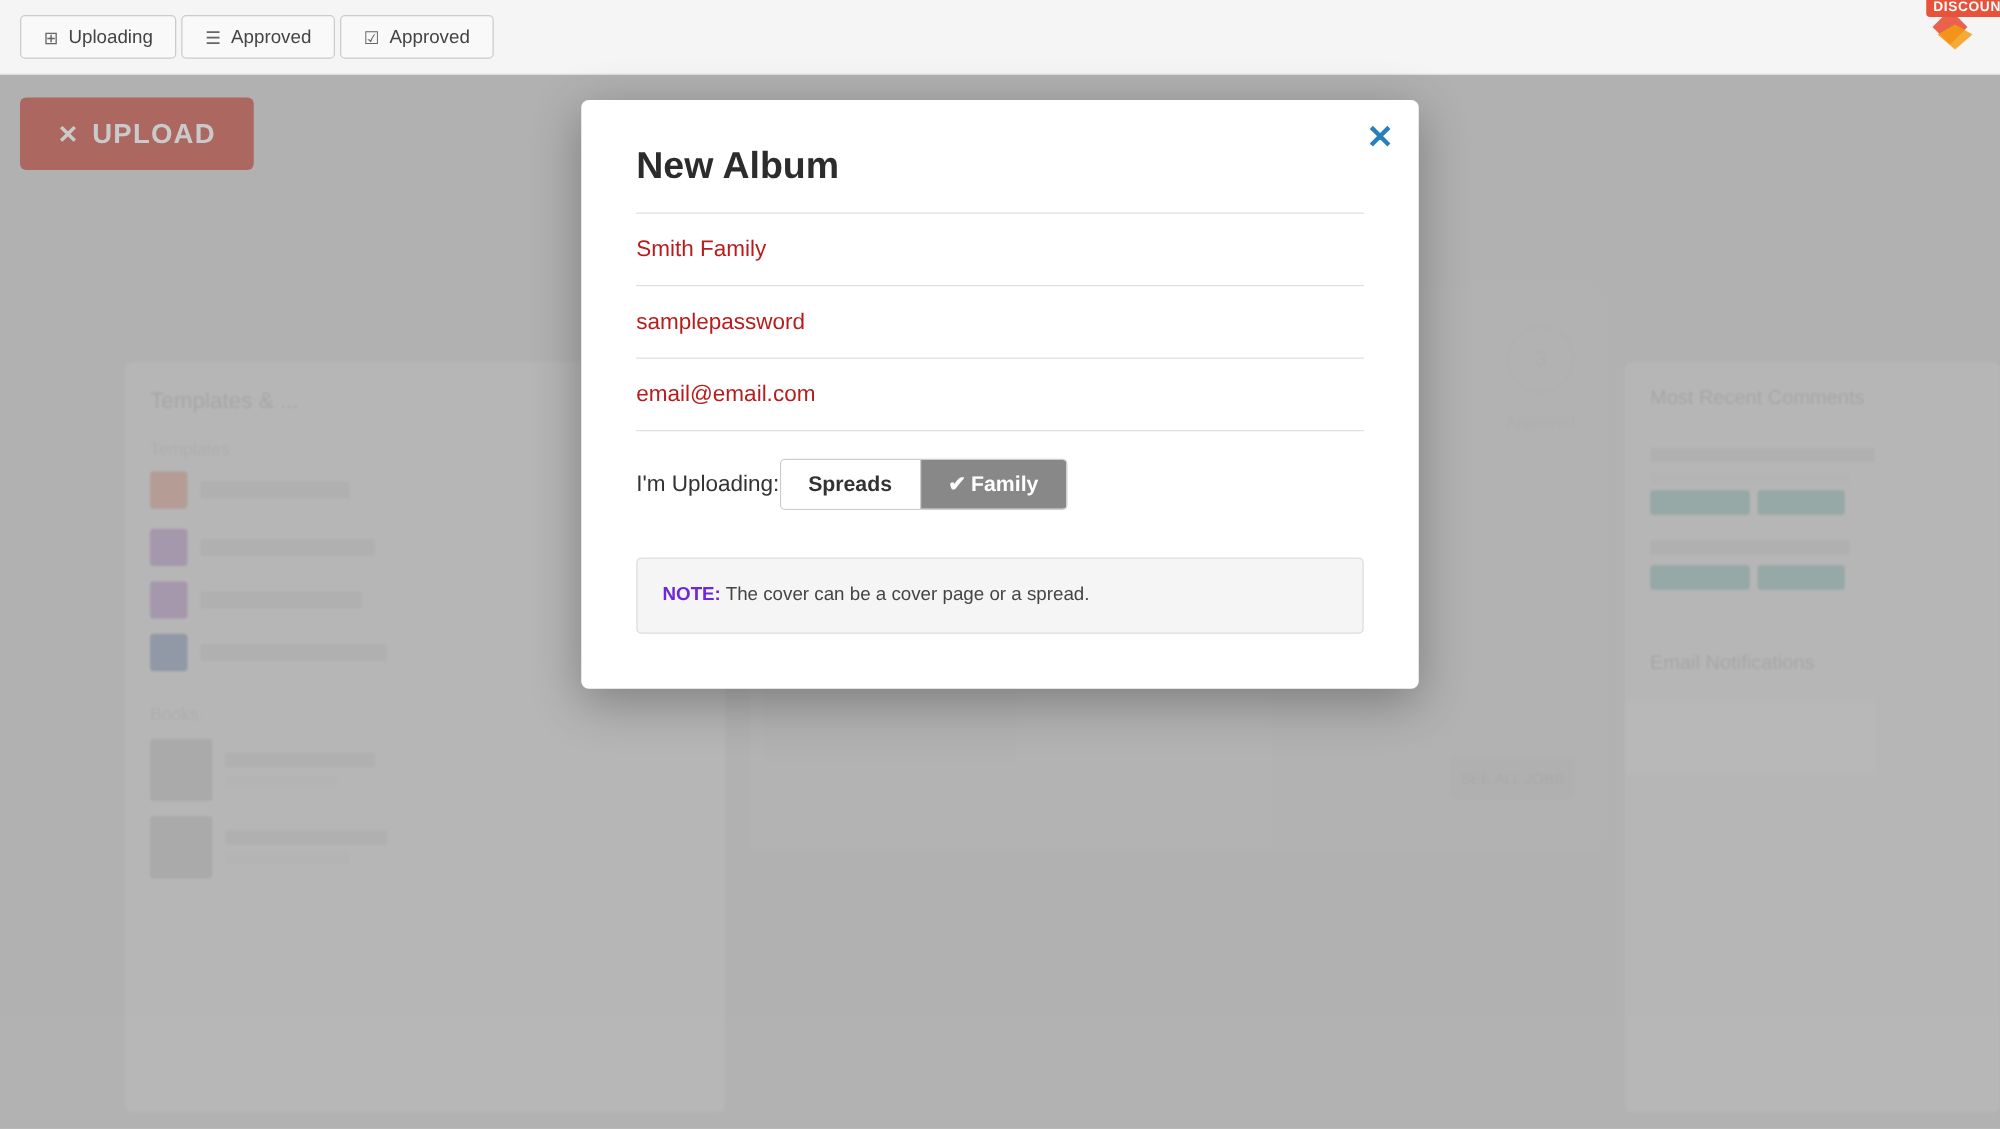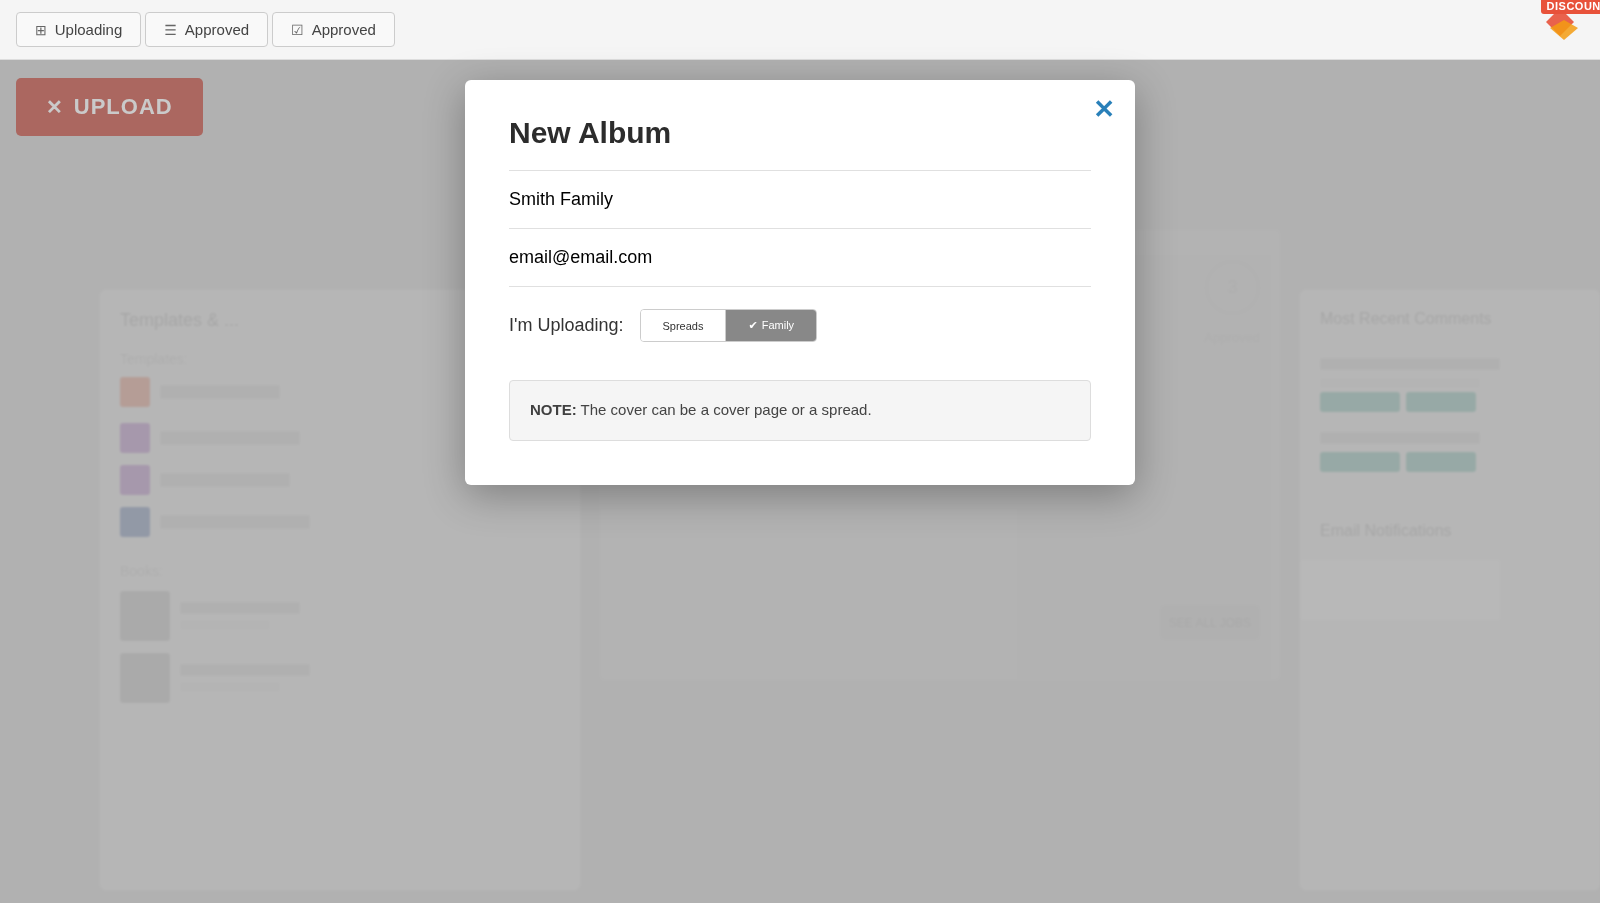--- a/index.html
+++ b/index.html
@@ -160,49 +160,49 @@
       font-weight: bold;
       color: #2c2c2c;
       margin-bottom: 20px;
     }
 
     
     .form-field {
       border-top: 1px solid #e0e0e0;
       padding: 18px 0;
       font-size: 18px;
-      color: #000000;
+      color: #b91c1c;
     }
     .form-field:last-of-type {
       border-bottom: 1px solid #e0e0e0;
     }
 
     
     .uploading-row {
       border-top: 1px solid #e0e0e0;
       padding: 22px 0 18px;
       display: flex;
       align-items: center;
-      gap: 16px;
       font-size: 18px;
       color: #333;
     }
     .toggle-group {
       display: flex;
       border: 1px solid #ccc;
       border-radius: 4px;
       overflow: hidden;
     }
     .toggle-btn {
       padding: 9px 22px;
-      font-size: 11px;
+      font-size: 17px;
       border: none;
       cursor: pointer;
       background: white;
       color: #333;
+      font-weight: bold;
     }
     .toggle-btn.active {
       background: #888;
       color: white;
     }
     .toggle-btn + .toggle-btn {
       border-left: 1px solid #ccc;
     }
     .check-icon {
       color: white;
@@ -214,21 +214,21 @@
       background: #f5f5f5;
       border: 1px solid #ddd;
       border-radius: 4px;
       padding: 18px 20px;
       margin-top: 20px;
       font-size: 15px;
       color: #444;
       line-height: 1.5;
     }
     .note-box strong {
-      color: #404040;
+      color: #6d28d9;
     }
 
     
     .save-upload-btn {
       margin-top: 32px;
       background: #5cb85c;
       color: white;
       border: none;
       border-radius: 5px;
       padding: 18px 36px;
@@ -360,20 +360,23 @@
 
     
     <h2 class="modal-title">New Album</h2>
 
     
     <div class="form-field">
       <span>Smith Family</span>
     </div>
 
     
+    <div class="form-field">
+      <span>samplepassword</span>
+    </div>
 
     
     <div class="form-field">
       <span>email@email.com</span>
     </div>
 
     
     <div class="uploading-row">
       <span>I'm Uploading:</span>
       <div class="toggle-group">

